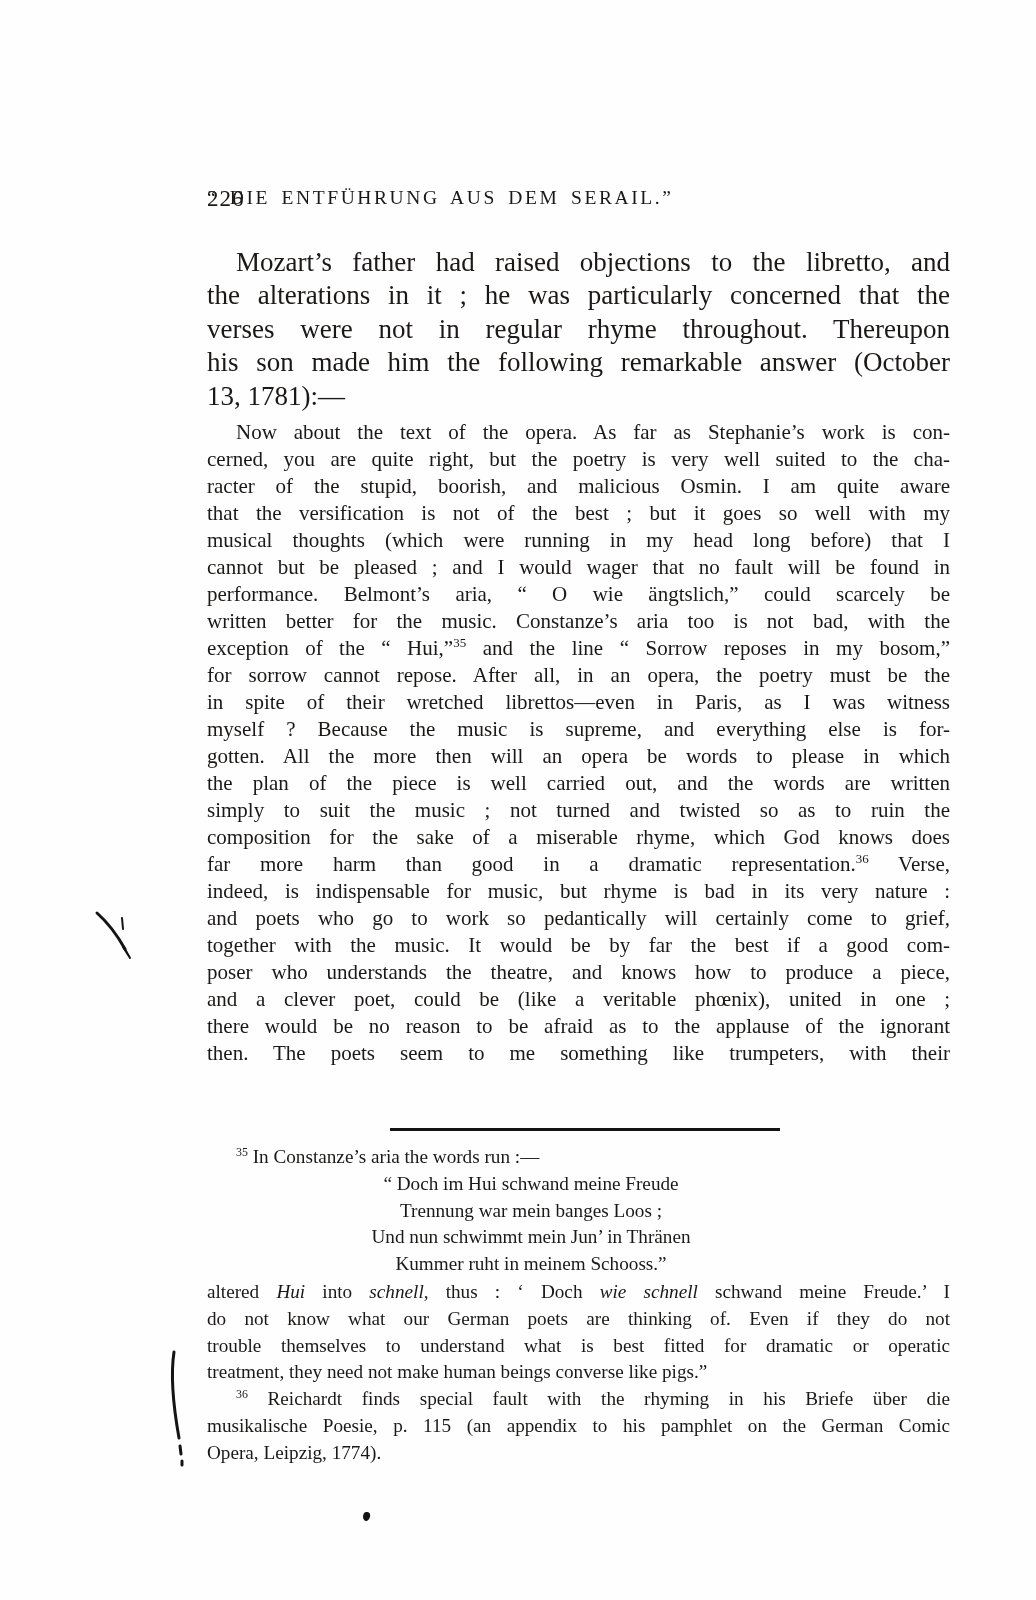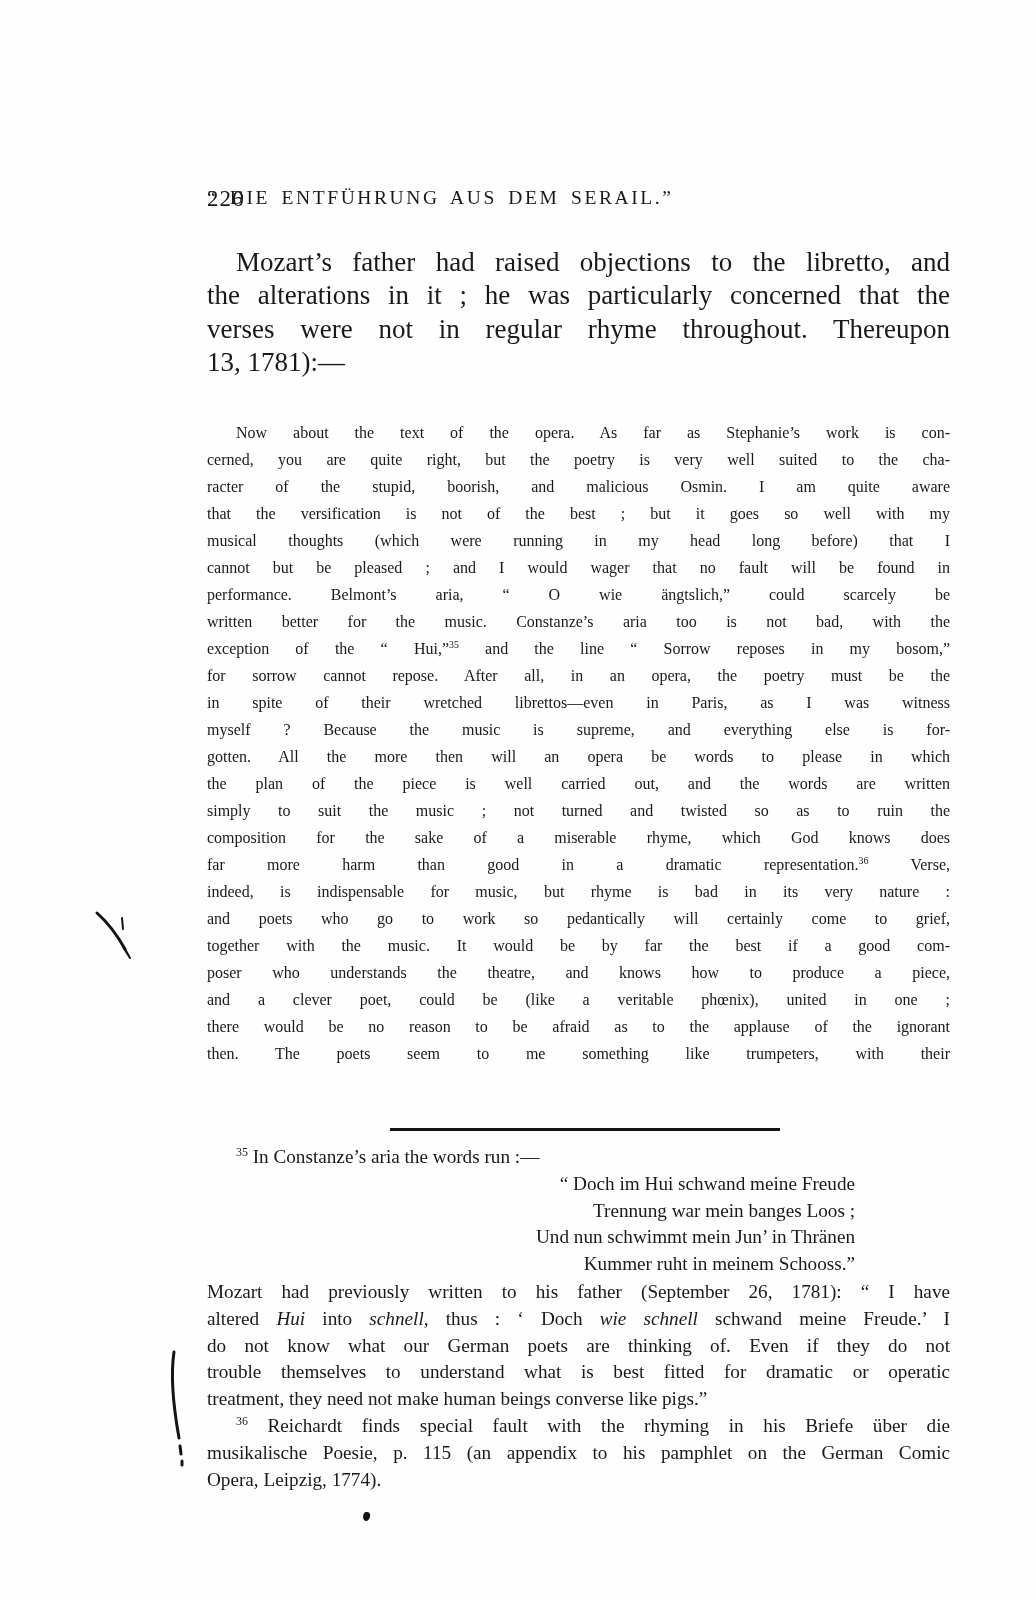--- a/index.html
+++ b/index.html
@@ -39,42 +39,42 @@
     left: 207px; top: 228px;
     width: 743px;
     font-size: 27px;
     line-height: 33.4px;
     margin-top: 18px;
   }
   .quote {
     position: absolute;
     left: 207px; top: 419px;
     width: 743px;
-    font-size: 16px;
+    font-size: 21px;
     line-height: 27px;
   }
   .fnrule {
     position: absolute;
     left: 390px; top: 1128px;
     width: 390px; height: 3px;
     background: #141414;
   }
   .footnotes {
     position: absolute;
     left: 207px; top: 1144px;
     width: 743px;
     font-size: 19.2px;
     line-height: 26.8px;
   }
   .poem {
     text-align: center;
     padding-right: 95px;
     margin: 0 0 1px 0;
   }
-  .poem .tline { text-align: right; }
+  .poem .tline { text-align: center; }
   .tline { min-height: 1em; }
   .tline.just { text-align: justify; text-align-last: justify; }
   .tline.ind { text-indent: 29px; }
   sup {
     font-size: 0.62em;
     vertical-align: super;
     line-height: 0;
     letter-spacing: 0;
   }
   .ink-dot {
@@ -94,20 +94,21 @@
 
   <div class="header">
     <span class="pagenum">226</span>
     <div class="running-title">“ DIE ENTFÜHRUNG AUS DEM SERAIL.”</div>
   </div>
 
   <div class="intro">
       <div class="tline just ind">Mozart’s father had raised objections to the libretto, and</div>
       <div class="tline just">the alterations in it ; he was particularly concerned that the</div>
       <div class="tline just">verses were not in regular rhyme throughout.  Thereupon</div>
+      <div class="tline just">his son made him the following remarkable answer (October</div>
       <div class="tline">13, 1781):—</div>
     </div>
 
   <div class="quote">
       <div class="tline just ind">Now about the text of the opera.  As far as Stephanie’s work is con-</div>
       <div class="tline just">cerned, you are quite right, but the poetry is very well suited to the cha-</div>
       <div class="tline just">racter of the stupid, boorish, and malicious Osmin.  I am quite aware</div>
       <div class="tline just">that the versification is not of the best ; but it goes so well with my</div>
       <div class="tline just">musical thoughts (which were running in my head long before) that I</div>
       <div class="tline just">cannot but be pleased ; and I would wager that no fault will be found in</div>
@@ -137,21 +138,20 @@
     <div>
         <div class="tline ind"><sup>35</sup> In Constanze’s aria the words run :—</div>
       </div>
     <div class="poem">
         <div class="tline">“ Doch im Hui schwand meine Freude</div>
         <div class="tline">Trennung war mein banges Loos ;</div>
         <div class="tline">Und nun schwimmt mein Jun’ in Thränen</div>
         <div class="tline">Kummer ruht in meinem Schooss.”</div>
       </div>
     <div>
-        <div class="tline just">Mozart had previously written to his father (September 26, 1781): “ I have</div>
         <div class="tline just">altered <i>Hui</i> into <i>schnell</i>, thus : ‘ Doch <i>wie schnell</i> schwand meine Freude.’  I</div>
         <div class="tline just">do not know what our German poets are thinking of.  Even if they do not</div>
         <div class="tline just">trouble themselves to understand what is best fitted for dramatic or operatic</div>
         <div class="tline">treatment, they need not make human beings converse like pigs.”</div>
       </div>
     <div>
         <div class="tline just ind"><sup>36</sup> Reichardt finds special fault with the rhyming in his Briefe über die</div>
         <div class="tline just">musikalische Poesie, p. 115 (an appendix to his pamphlet on the German Comic</div>
         <div class="tline">Opera, Leipzig, 1774).</div>
       </div>

